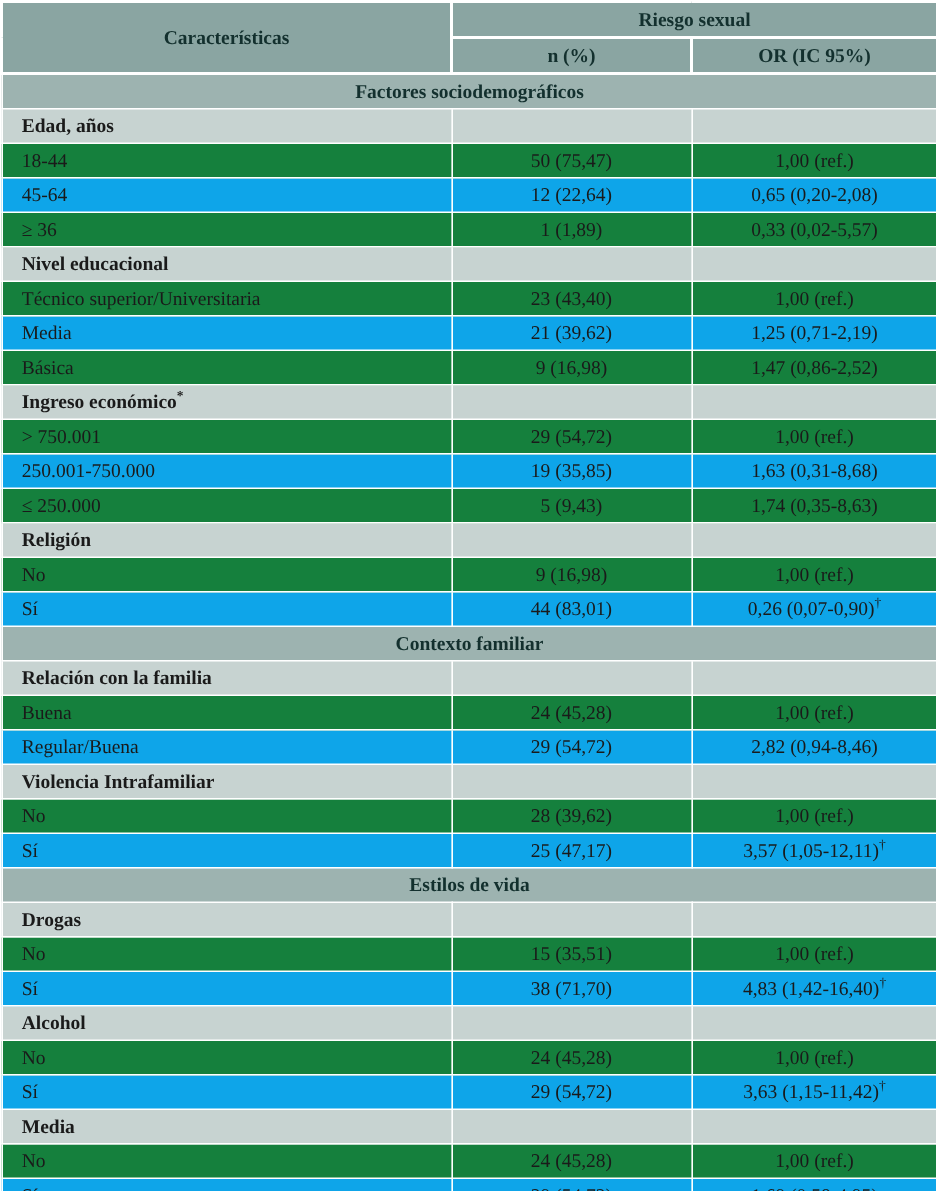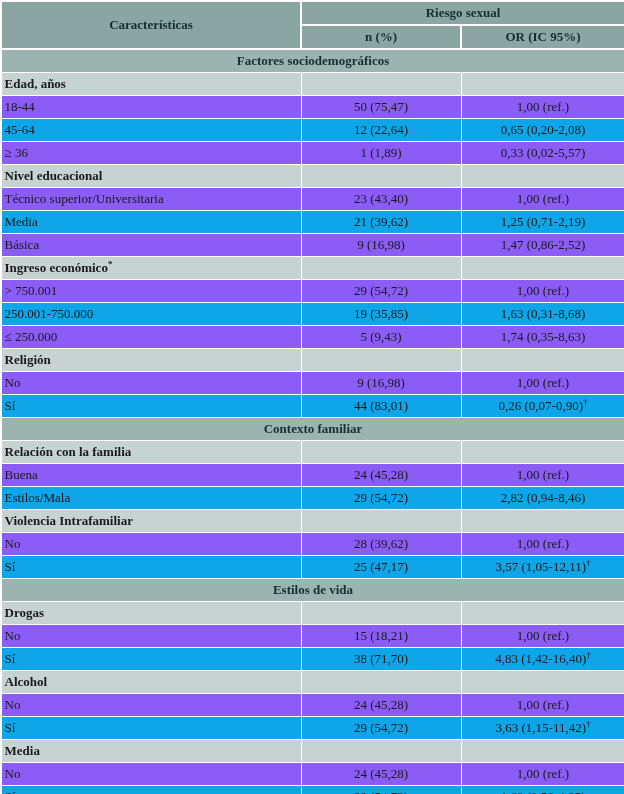--- a/index.html
+++ b/index.html
@@ -43,25 +43,25 @@
   tr.section-row td {
     background: #9db3b0;
     color: #13302e;
     font-weight: bold;
     text-align: center;
   }
   tr.group-row td {
     background: #c7d3d1;
     font-weight: bold;
   }
-  tr.row-light td { background: #8b5cf6; }
+  tr.row-light td { background: #15803d; }
   tr.row-dark  td { background: #0ea5e9; }
   td.col-label {
     text-align: left;
-    padding-left: 3px;
+    padding-left: 13px;
   }
   td.col-val {
     text-align: center;
   }
   sup {
     font-size: 9px;
     line-height: 0;
   }
 </style>
 </head>
@@ -170,21 +170,21 @@
           <td class="col-label"><span>Relación con la familia</span></td>
           <td class="col-val"></td>
           <td class="col-val"></td>
         </tr>
         <tr class="data-row row-light">
           <td class="col-label">Buena</td>
           <td class="col-val">24 (45,28)</td>
           <td class="col-val"><span>1,00 (ref.)</span></td>
         </tr>
         <tr class="data-row row-dark">
-          <td class="col-label">Estilos/Mala</td>
+          <td class="col-label">Regular/Buena</td>
           <td class="col-val">29 (54,72)</td>
           <td class="col-val"><span>2,82 (0,94-8,46)</span></td>
         </tr>
         <tr class="group-row">
           <td class="col-label"><span>Violencia Intrafamiliar</span></td>
           <td class="col-val"></td>
           <td class="col-val"></td>
         </tr>
         <tr class="data-row row-light">
           <td class="col-label">No</td>
@@ -199,21 +199,21 @@
         <tr class="section-row">
           <td colspan="3">Estilos de vida</td>
         </tr>
         <tr class="group-row">
           <td class="col-label"><span>Drogas</span></td>
           <td class="col-val"></td>
           <td class="col-val"></td>
         </tr>
         <tr class="data-row row-light">
           <td class="col-label">No</td>
-          <td class="col-val">15 (18,21)</td>
+          <td class="col-val">15 (35,51)</td>
           <td class="col-val"><span>1,00 (ref.)</span></td>
         </tr>
         <tr class="data-row row-dark">
           <td class="col-label">Sí</td>
           <td class="col-val">38 (71,70)</td>
           <td class="col-val"><span>4,83 (1,42-16,40)</span><sup>†</sup></td>
         </tr>
         <tr class="group-row">
           <td class="col-label"><span>Alcohol</span></td>
           <td class="col-val"></td>

